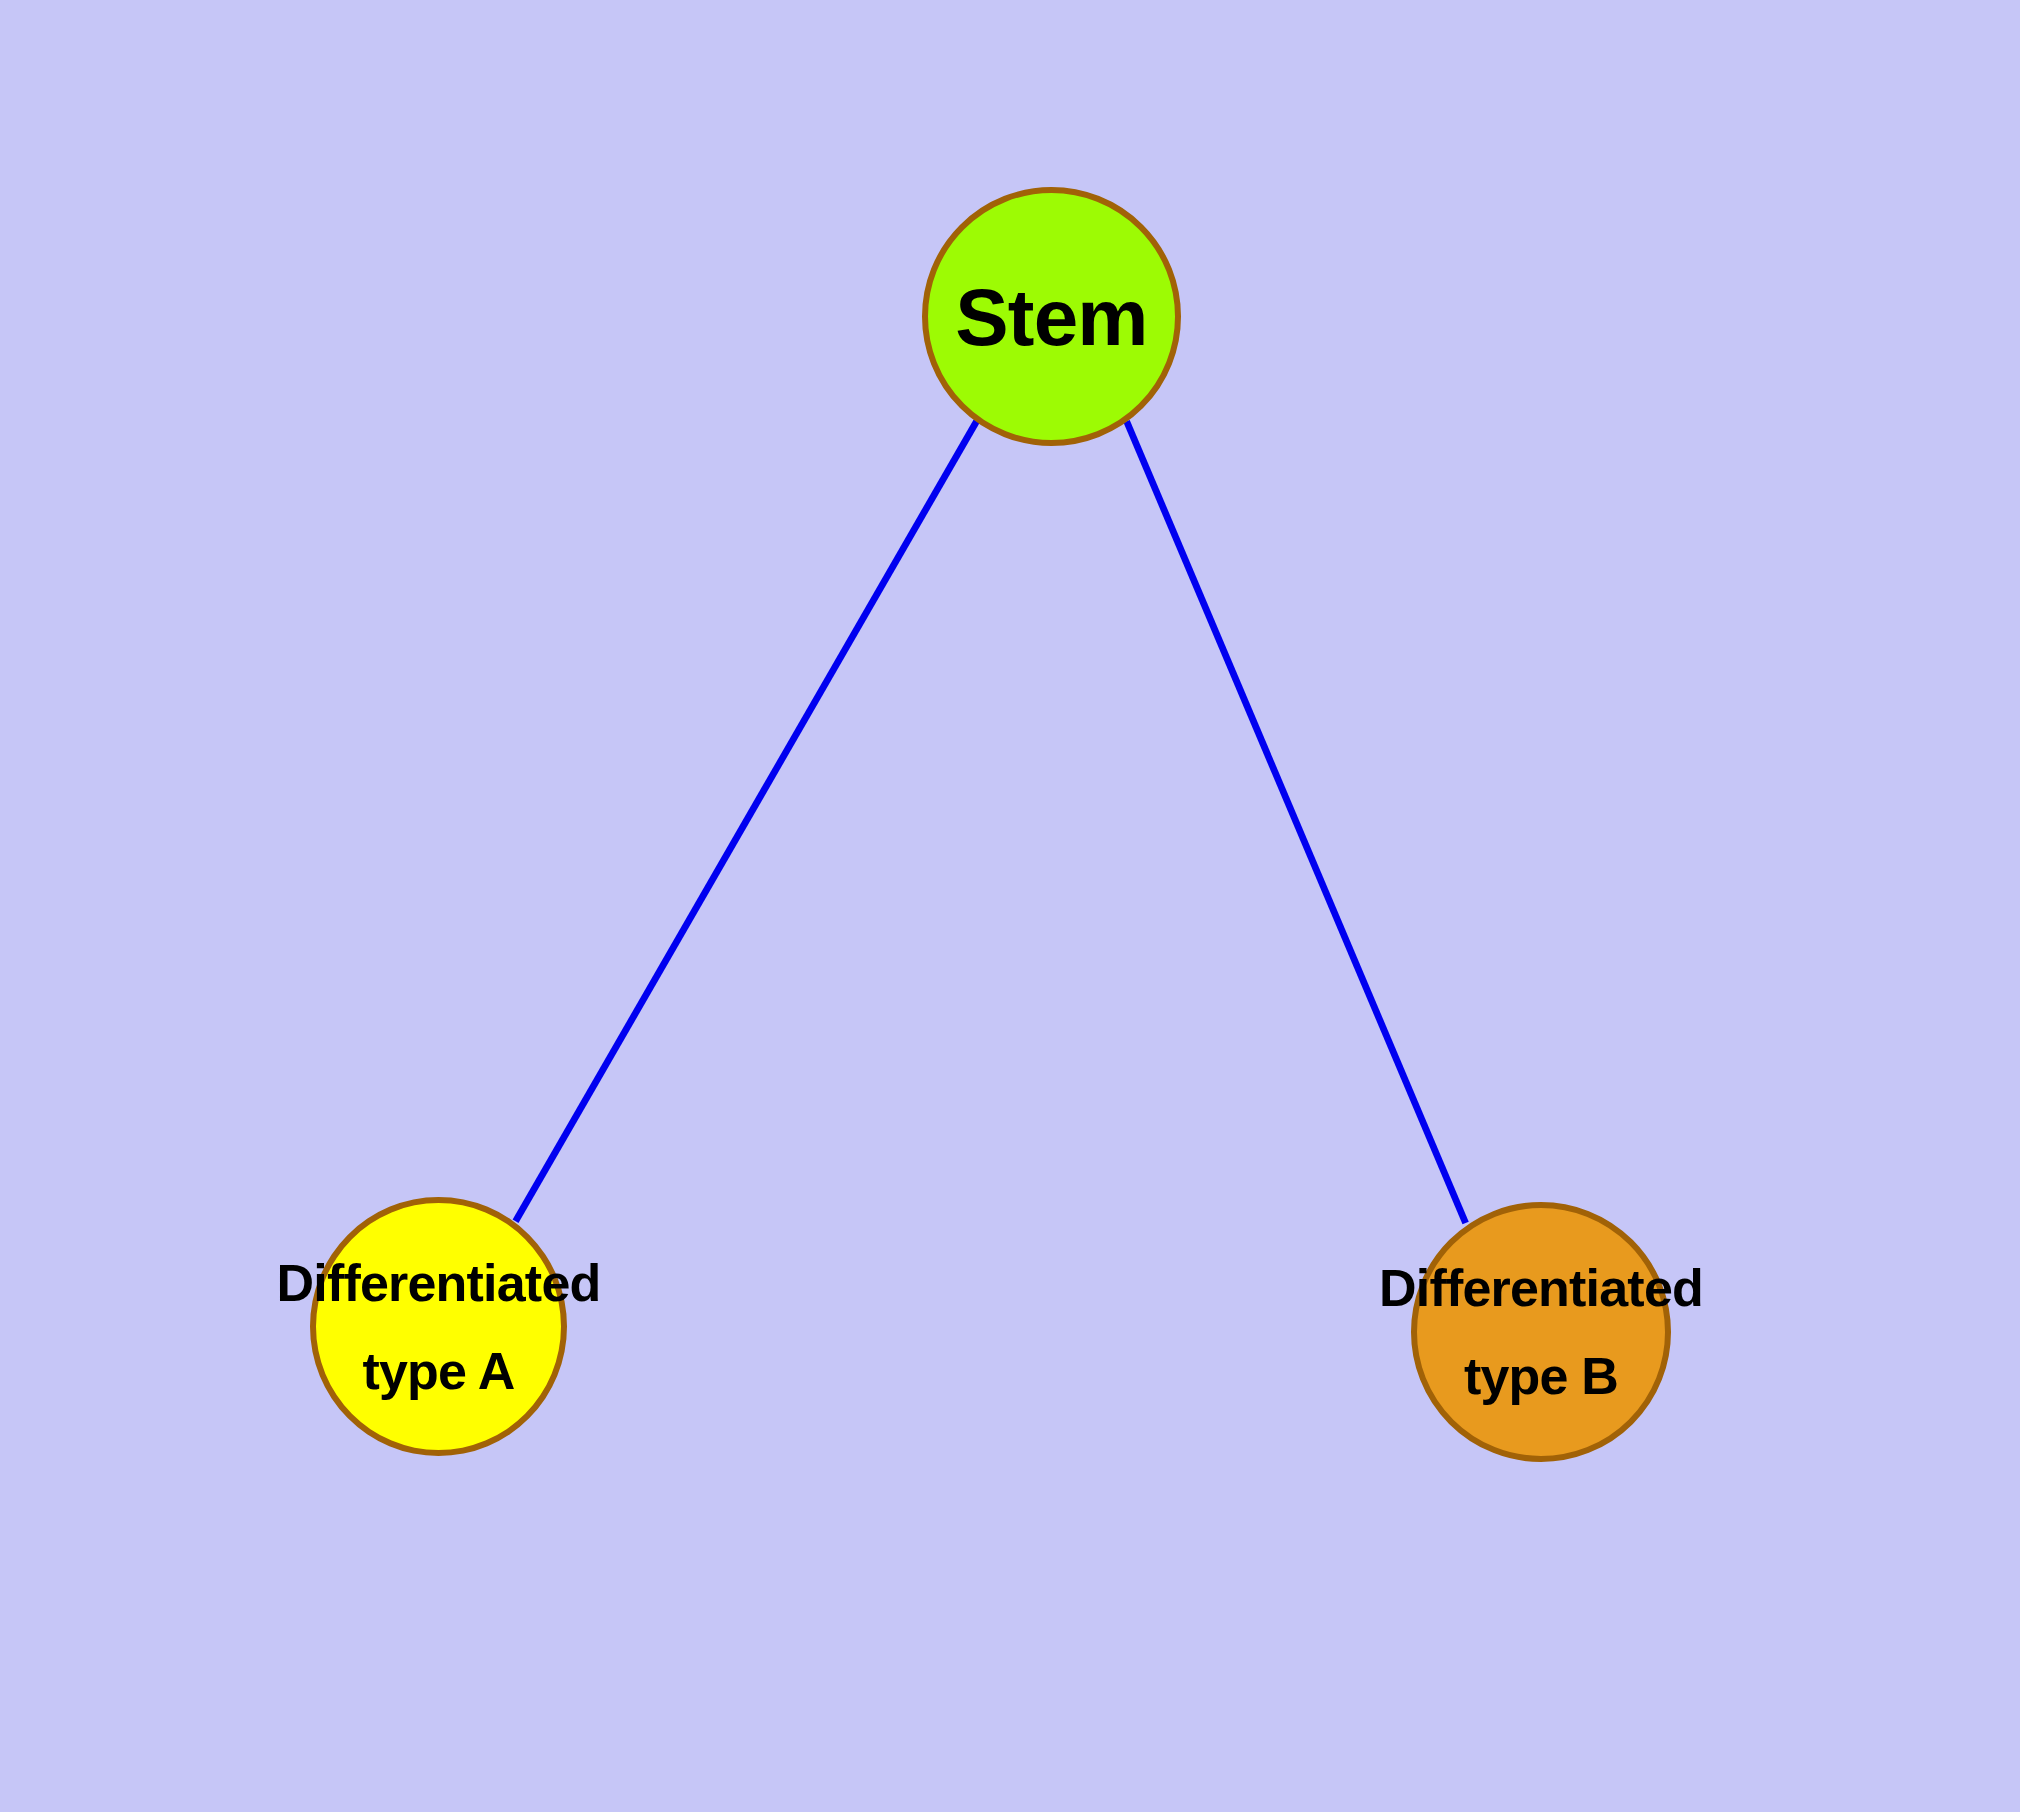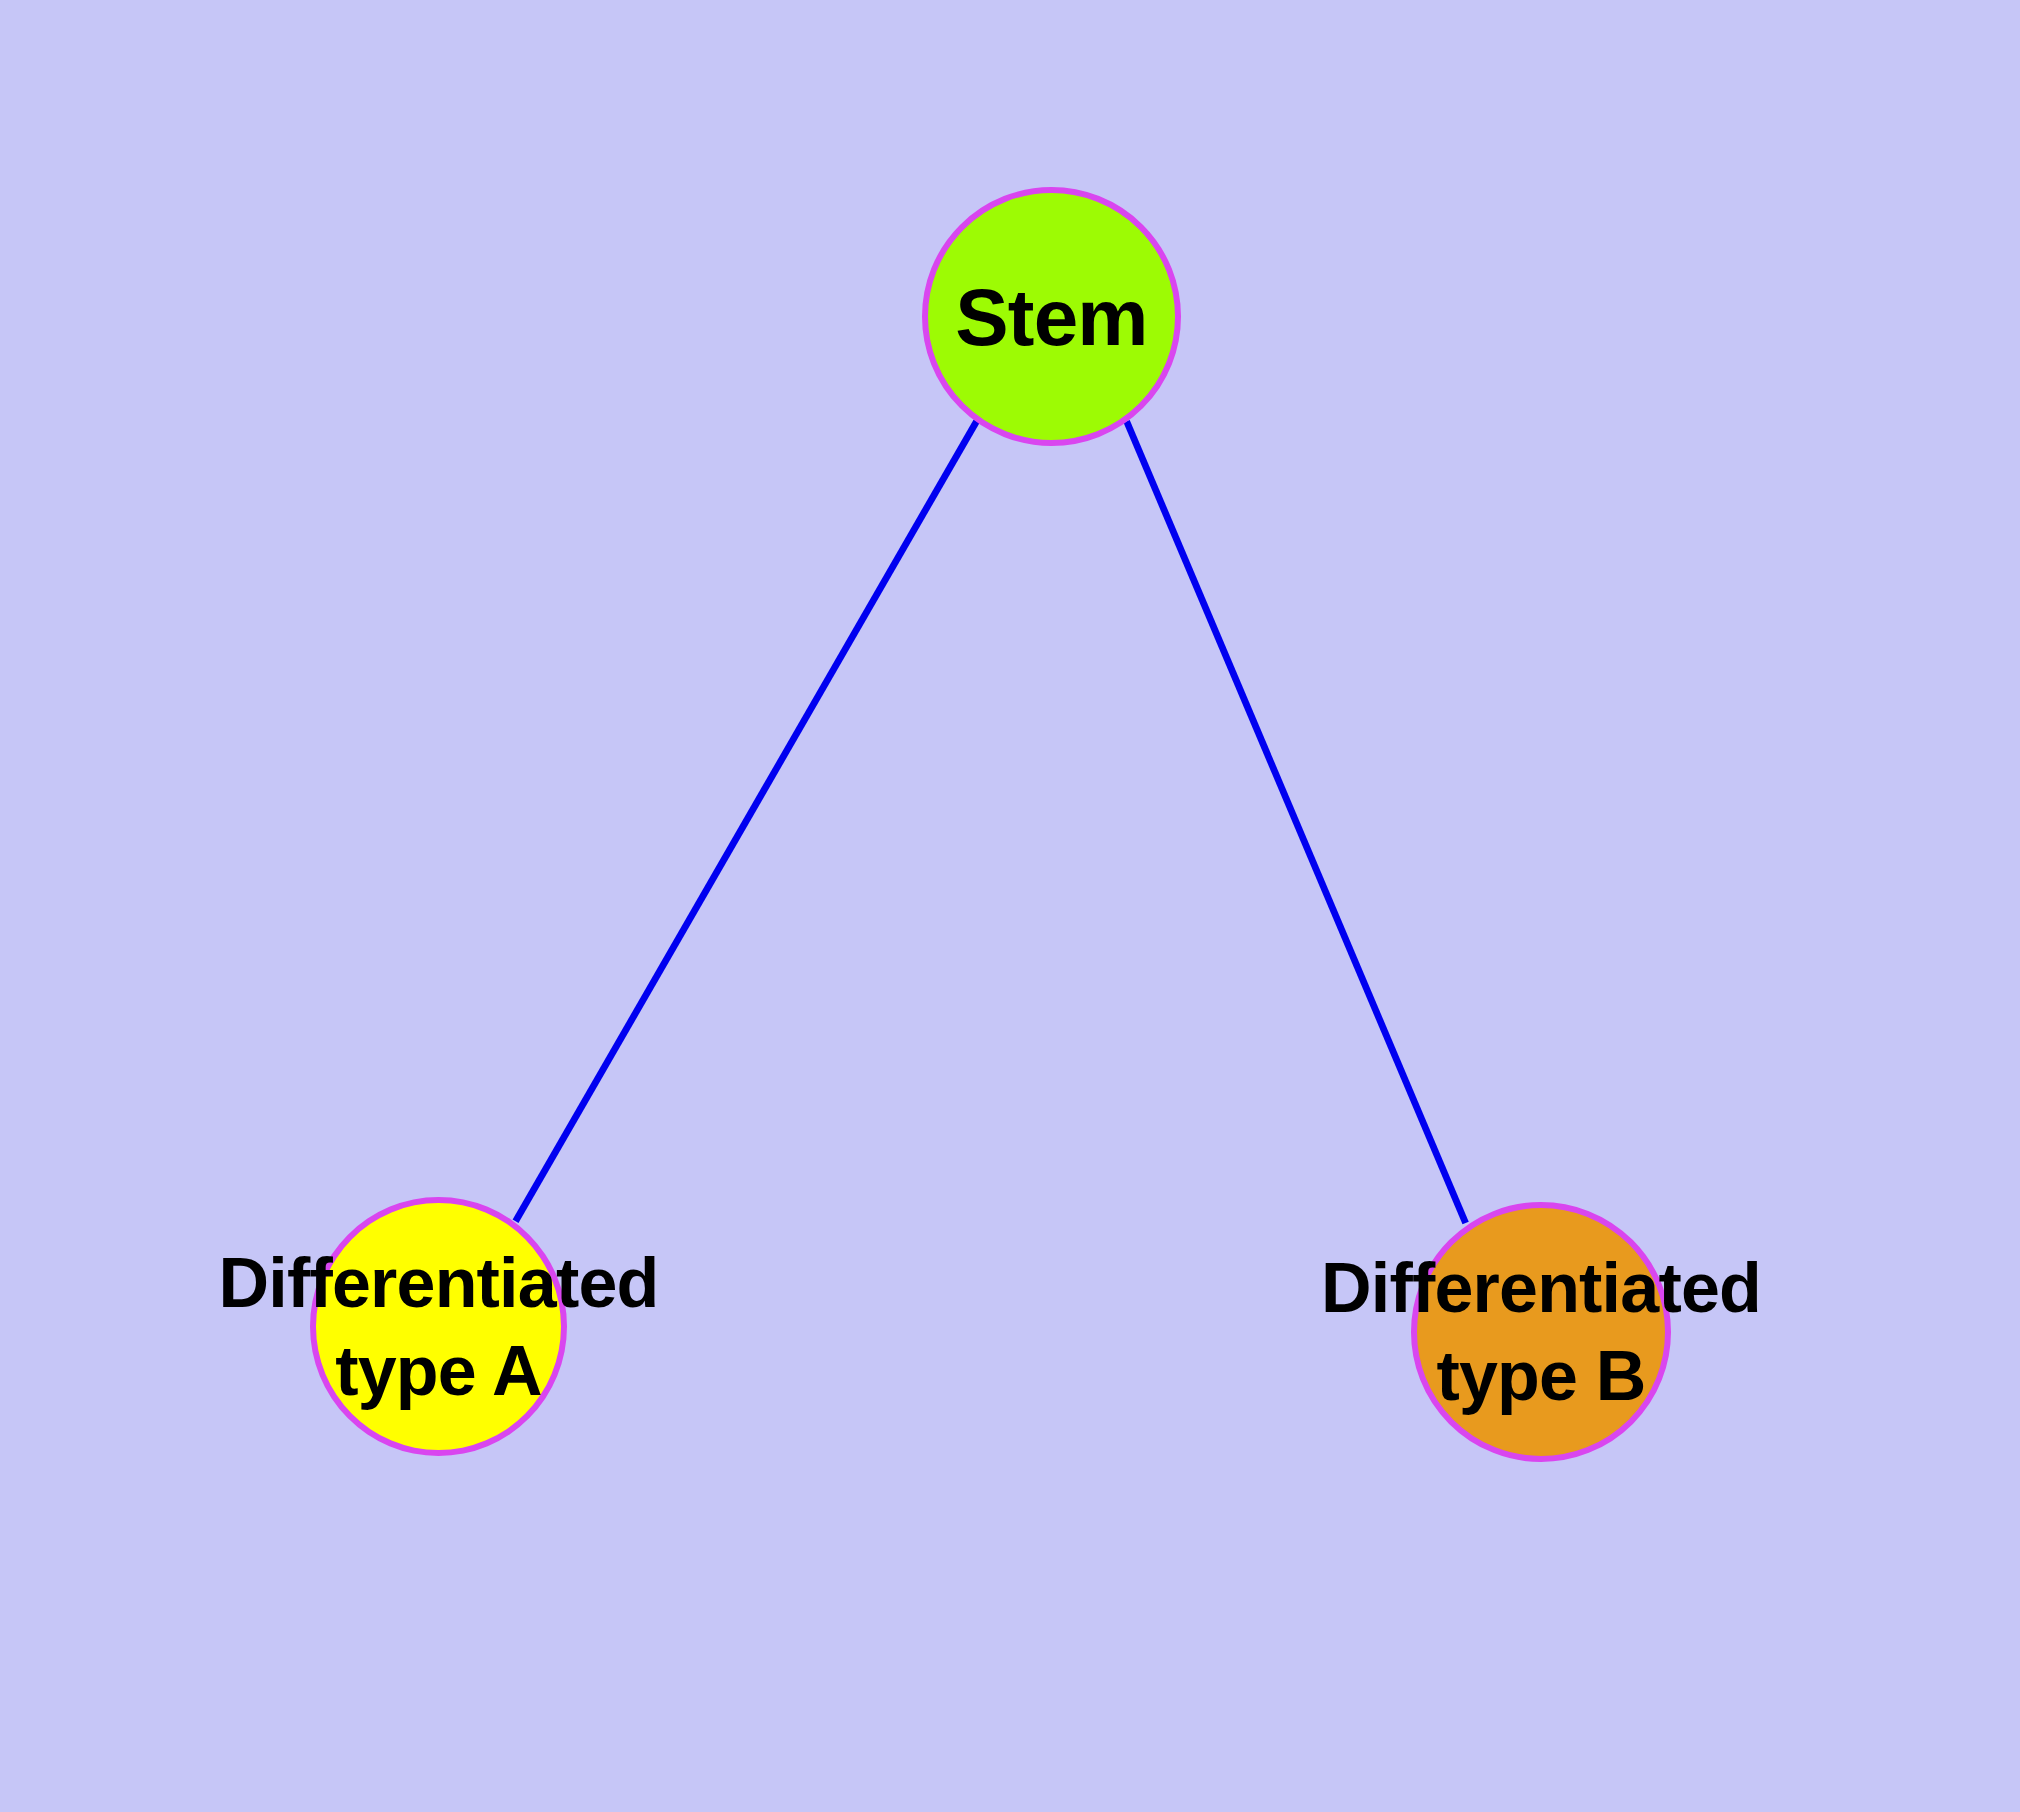--- a/index.html
+++ b/index.html
@@ -22,34 +22,34 @@
     position: absolute;
     left: 0;
     top: 0;
     width: 2021px;
     height: 1812px;
   }
   .node {
     position: absolute;
     box-sizing: border-box;
     border-radius: 50%;
-    border: 6px solid #d946ef;
+    border: 6px solid #a16207;
     display: block;
   }
   .node-label {
     position: absolute;
     left: 50%;
     top: 50%;
     transform: translate(-50%, -50%);
     white-space: pre;
     text-align: center;
     color: #000000;
     font-family: "Liberation Sans", sans-serif;
     font-weight: bold;
-    font-size: 70px;
+    font-size: 52px;
     line-height: 88px;
     letter-spacing: -0.8px;
     pointer-events: none;
   }
   #node-stem {
     left: 922px;
     top: 187px;
     width: 259px;
     height: 259px;
     background: #9dfb04;

